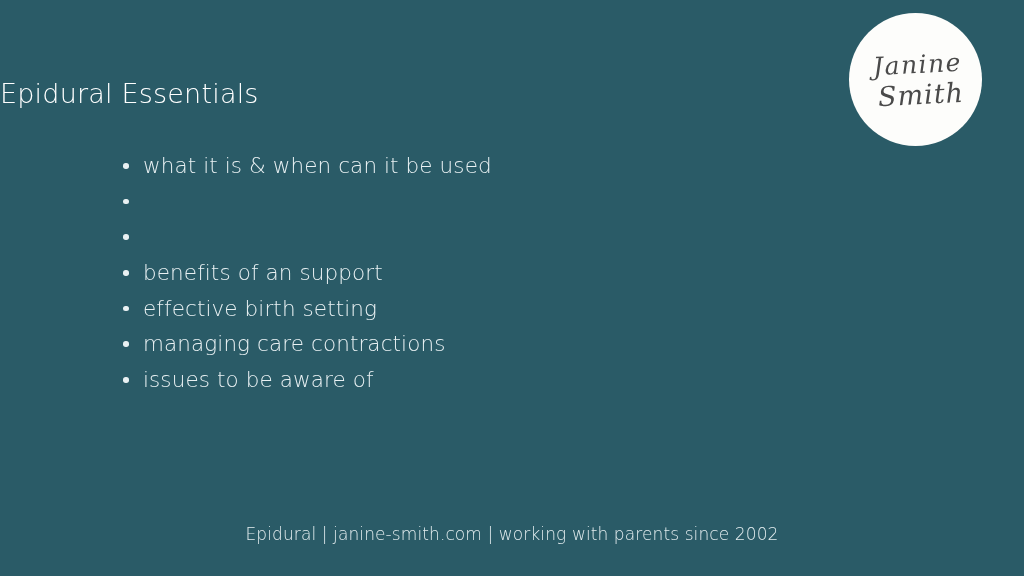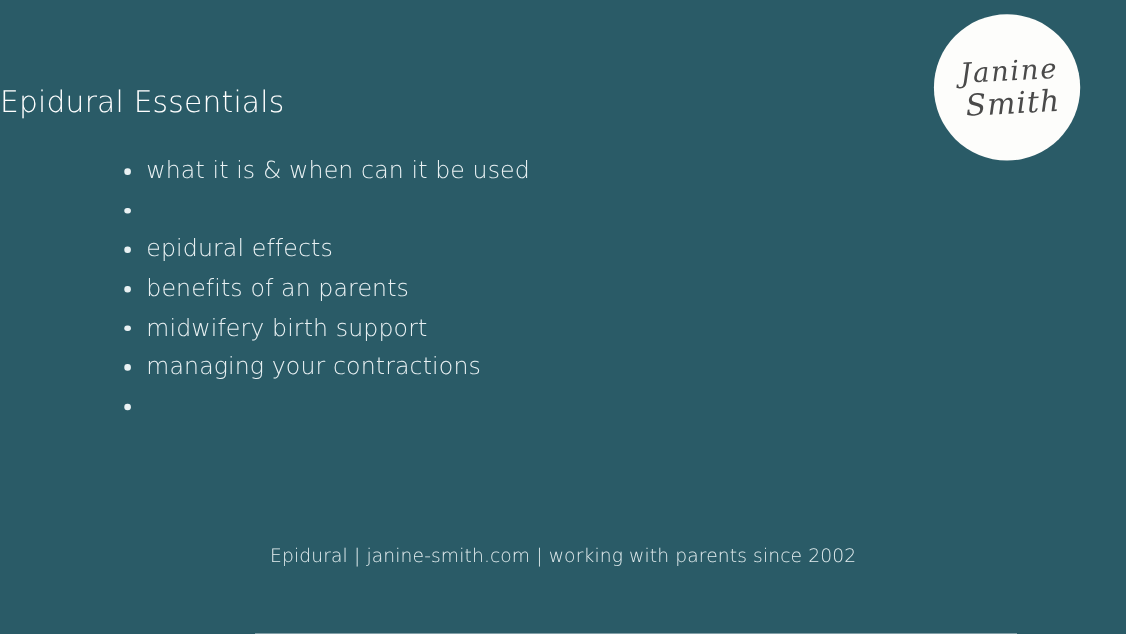--- a/index.html
+++ b/index.html
@@ -36,21 +36,21 @@
     line-height: 34px;
   }
 
   
   #bullet-list {
     position: absolute;
     left: 110px;
     top: 142px;
     width: 700px;
     list-style: none;
-    margin: 0;
+    margin: 10px;
     padding: 0;
   }
   #bullet-list li {
     position: relative;
     padding-left: 23px;
     height: 35.7px;
     line-height: 28px;
     font-family: "DejaVu Sans", sans-serif;
     font-weight: 300;
     font-size: 21.5px;
@@ -65,21 +65,21 @@
     width: 5.5px;
     height: 5.5px;
     border-radius: 50%;
     background: #e9f1f3;
   }
 
   
   #slide-footer {
     position: absolute;
     left: 0;
-    top: 495px;
+    top: 523px;
     width: 1024px;
     text-align: center;
     font-family: "DejaVu Sans", sans-serif;
     font-weight: 300;
     font-size: 17px;
     letter-spacing: 0.1px;
     color: #e3edef;
     line-height: 22px;
   }
 
@@ -127,36 +127,36 @@
   <ul id="bullet-list">
     <li>
       <span class="bullet-dot"></span>
       <span>what it is &amp; when can it be used</span>
     </li>
     <li>
       <span class="bullet-dot"></span>
     </li>
     <li>
       <span class="bullet-dot"></span>
-      <span>epidural effects</span>
     </li>
     <li>
       <span class="bullet-dot"></span>
-      <span>benefits of an parents</span>
+      <span>benefits of an support</span>
     </li>
     <li>
       <span class="bullet-dot"></span>
-      <span>midwifery birth support</span>
+      <span>effective birth setting</span>
     </li>
     <li>
       <span class="bullet-dot"></span>
-      <span>managing your contractions</span>
+      <span>managing care contractions</span>
     </li>
     <li>
       <span class="bullet-dot"></span>
+      <span>issues to be aware of</span>
     </li>
   </ul>
 
   <div id="slide-footer">Epidural | janine-smith.com | working with parents since 2002</div>
 
   <div id="logo-badge">
     <div class="logo-line logo-line-1">Janine</div>
     <div class="logo-line logo-line-2">Smith</div>
   </div>
 

